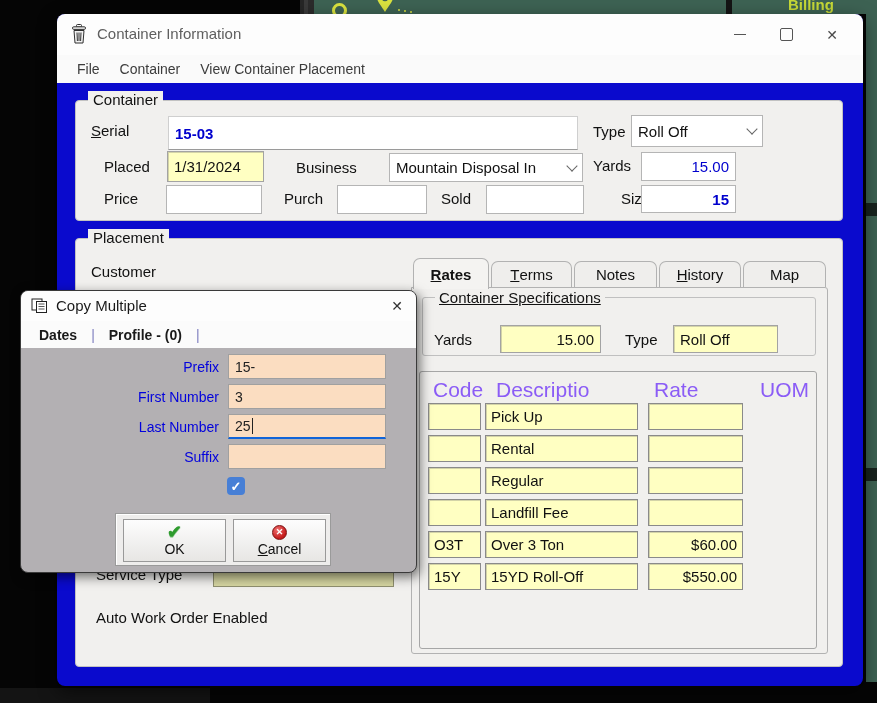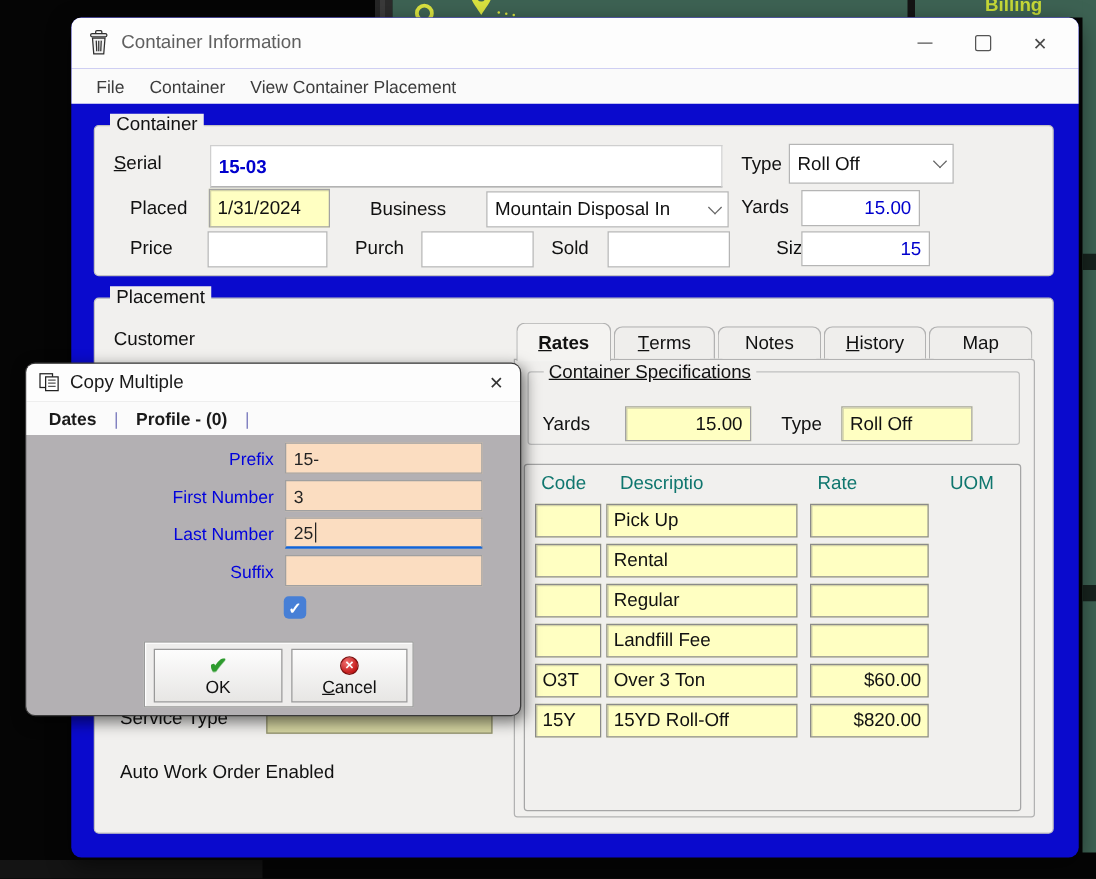--- a/index.html
+++ b/index.html
@@ -51,39 +51,39 @@
 
   
   .serial-label{left:15px;top:21px;}   .serial-input{left:92px;top:15px;width:410px;height:34px;font-weight:bold;}
   .type-label{left:517px;top:22px;}    .type-select{left:555px;top:14px;width:132px;height:32px;}
   .placed-label{left:28px;top:57px;}   .placed-input{left:91px;top:50px;width:97px;height:31px;}
   .business-label{left:220px;top:58px;}.business-select{left:313px;top:52px;width:194px;height:29px;}
   .yards-label{left:517px;top:56px;}   .yards-input{left:565px;top:51px;width:95px;height:29px;}
   .price-label{left:28px;top:89px;}    .price-input{left:90px;top:84px;width:96px;height:29px;}
   .purch-label{left:208px;top:89px;}   .purch-input{left:261px;top:84px;width:90px;height:29px;}
   .sold-label{left:365px;top:89px;}    .sold-input{left:410px;top:84px;width:98px;height:29px;}
-  .size-label{left:517px;top:89px;margin-left:28px;}    .size-input{left:565px;top:84px;width:103px;height:28px;}
+  .size-label{left:517px;top:89px;margin-left:28px;}    .size-input{left:565px;top:84px;width:95px;height:28px;font-weight:bold;}
 
   
   .customer-label{left:15px;top:24px;}
   .tab-strip{position:absolute;left:337px;top:19px;height:29px;display:flex;align-items:flex-end;gap:2px;z-index:3;}
   .tab{height:26px;background:#efeeec;border:1px solid #b2b2b2;border-bottom:none;border-radius:7px 7px 0 0;
        display:flex;align-items:center;justify-content:center;font-size:15px;color:#111;box-sizing:border-box;}
   .tab:nth-child(1){width:76px}.tab:nth-child(2){width:81px}.tab:nth-child(3){width:83px}
   .tab:nth-child(4){width:82px}.tab:nth-child(5){width:83px}
   .tab.active{height:31px;margin-bottom:-2px;background:#f4f3f1;font-weight:bold;z-index:4;}
   .tab-panel{position:absolute;left:335px;top:48px;width:415px;height:365px;background:#f1f0ee;
              border:1px solid #b2b2b2;border-radius:0 3px 3px 3px;z-index:1;}
   .spec-group{position:absolute;left:10px;top:9px;width:392px;height:57px;border:1px solid #c0c0c0;border-radius:3px;}
   .spec-legend{position:absolute;top:-9px;left:12px;background:#f1f0ee;padding:0 4px;font-size:15px;
                text-decoration:underline;color:#111;}
   .spec-yards-label{left:11px;top:33px;} .spec-yards-input{left:77px;top:27px;width:101px;height:28px;}
   .spec-type-label{left:202px;top:33px;} .spec-type-input{left:250px;top:27px;width:105px;height:28px;}
   .table-box{position:absolute;left:7px;top:83px;width:396px;height:276px;border:1px solid #a6a6a6;border-radius:3px;}
-  .th{position:absolute;top:6px;font-size:15px;color:#0f766e;}
+  .th{position:absolute;top:6px;font-size:21px;color:#8b5cf6;}
   .th-code{left:13px}.th-desc{left:76px}.th-rate{left:234px}.th-uom{left:340px}
   .rate-rows{position:absolute;left:0;top:31px;right:0;}
   .rate-row{position:relative;height:27px;margin-bottom:5px;}
   .cell{position:absolute;top:0;height:27px;background:#ffffc2;border:1px solid #8a8a8a;
         box-shadow:inset 1px 1px 0 rgba(110,110,110,.3);box-sizing:border-box;font-size:15px;color:#111;
         display:flex;align-items:center;padding:0 5px;overflow:hidden;white-space:nowrap;}
   .cell.code{left:8px;width:53px}.cell.desc{left:65px;width:153px}
   .cell.rate{left:228px;width:95px;justify-content:flex-end;}
   .service-type-label{left:20px;top:327px;}
   .service-type-field{position:absolute;left:137px;top:326px;width:181px;height:22px;background:#d6d6a2;
@@ -254,21 +254,21 @@
                 <div class="cell rate"></div>
               </div>
               <div class="rate-row">
                 <div class="cell code">O3T</div>
                 <div class="cell desc">Over 3 Ton</div>
                 <div class="cell rate">$60.00</div>
               </div>
               <div class="rate-row">
                 <div class="cell code">15Y</div>
                 <div class="cell desc">15YD Roll-Off</div>
-                <div class="cell rate">$820.00</div>
+                <div class="cell rate">$550.00</div>
               </div>
             </div>
         </div>
       </div>
 
       <span class="lbl service-type-label">Service Type</span>
       <div class="service-type-field"></div>
       <span class="lbl auto-text">Auto Work Order Enabled</span>
     </div>
   </div>

